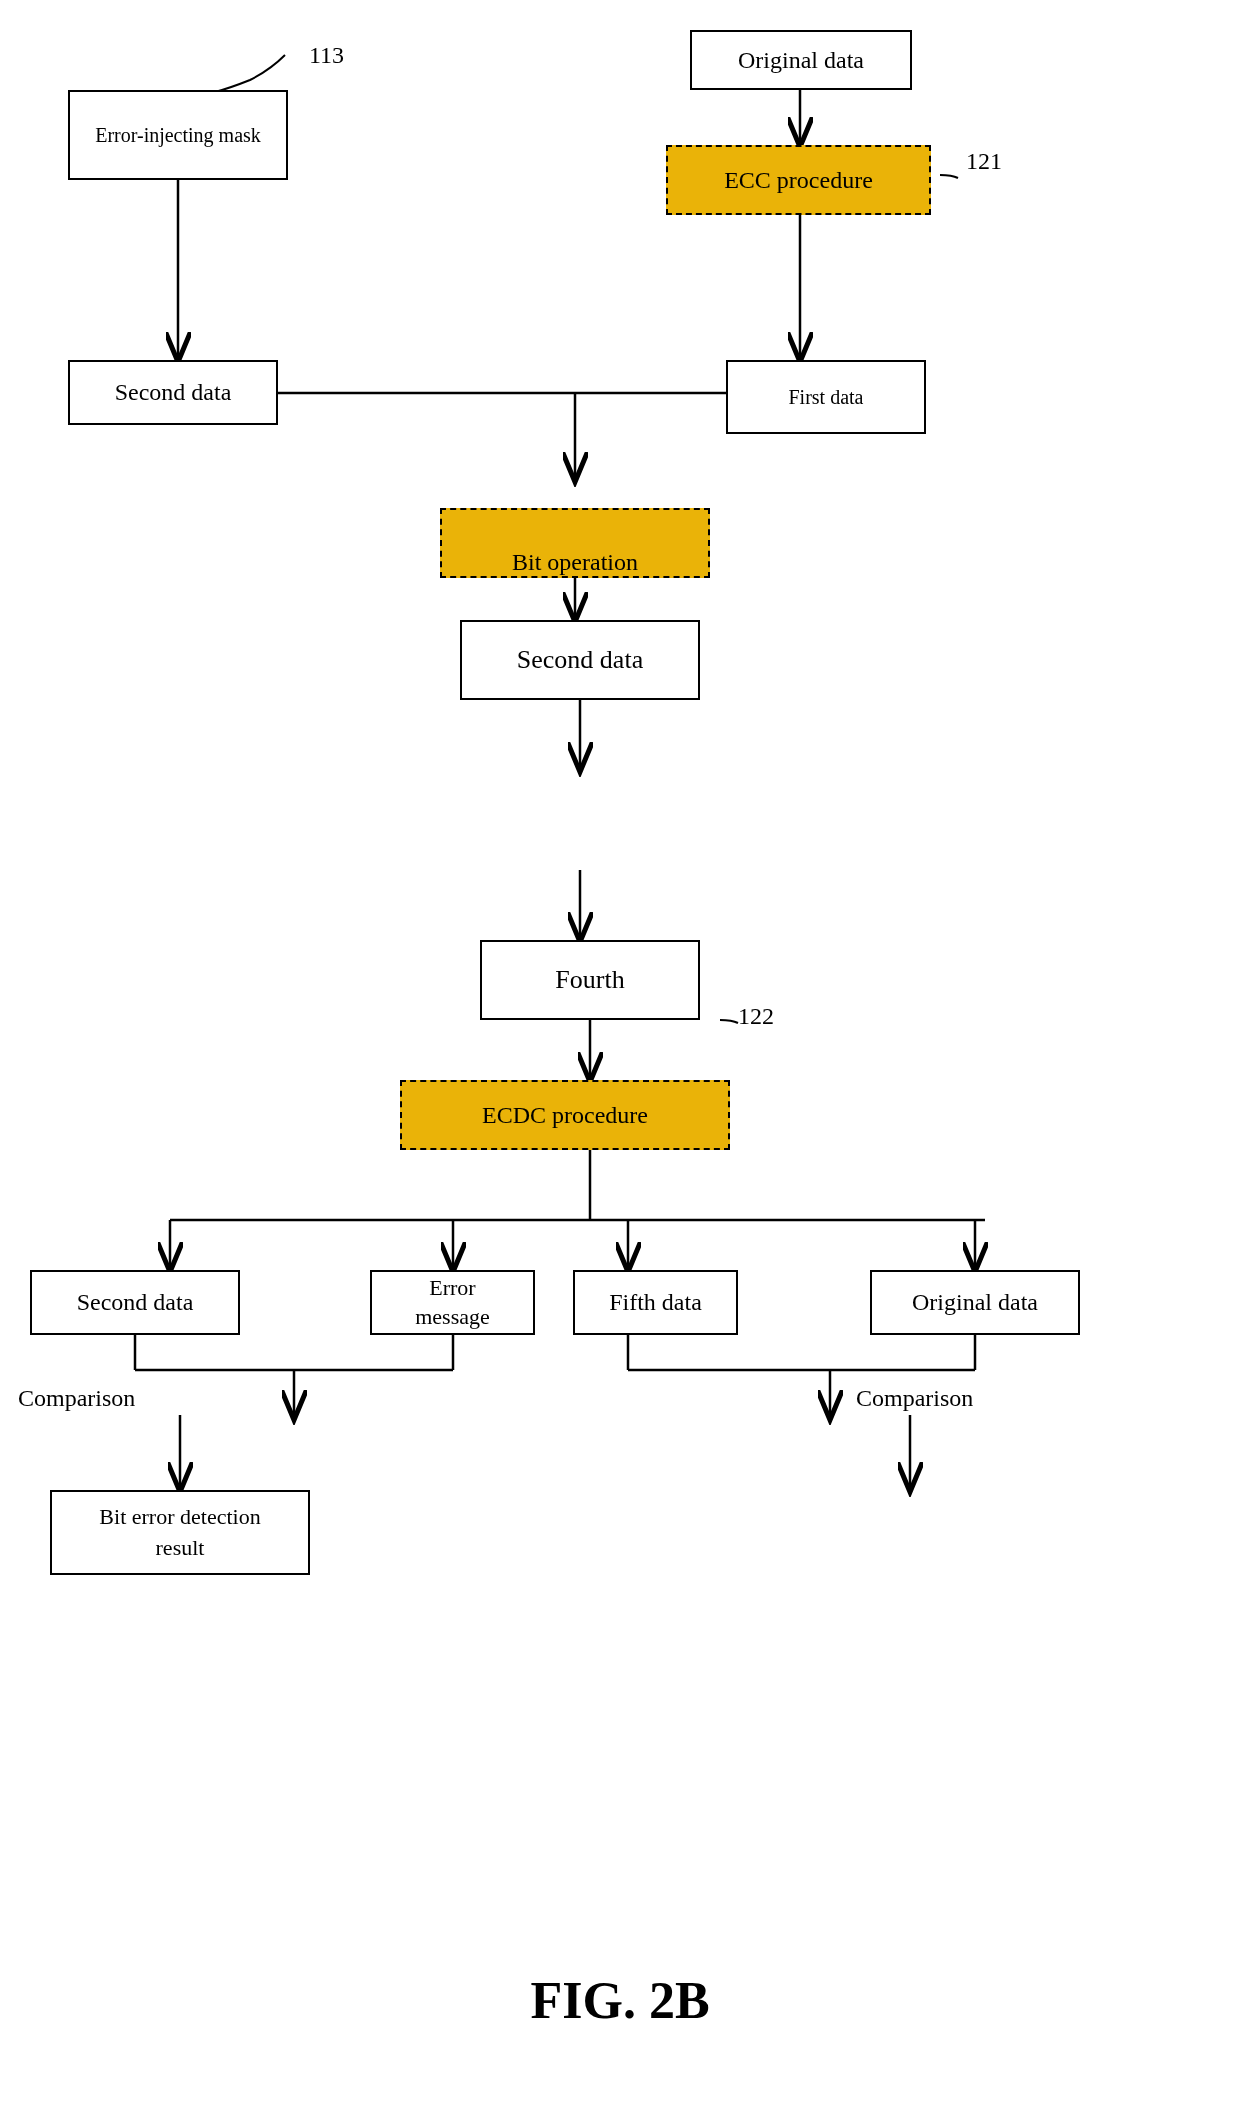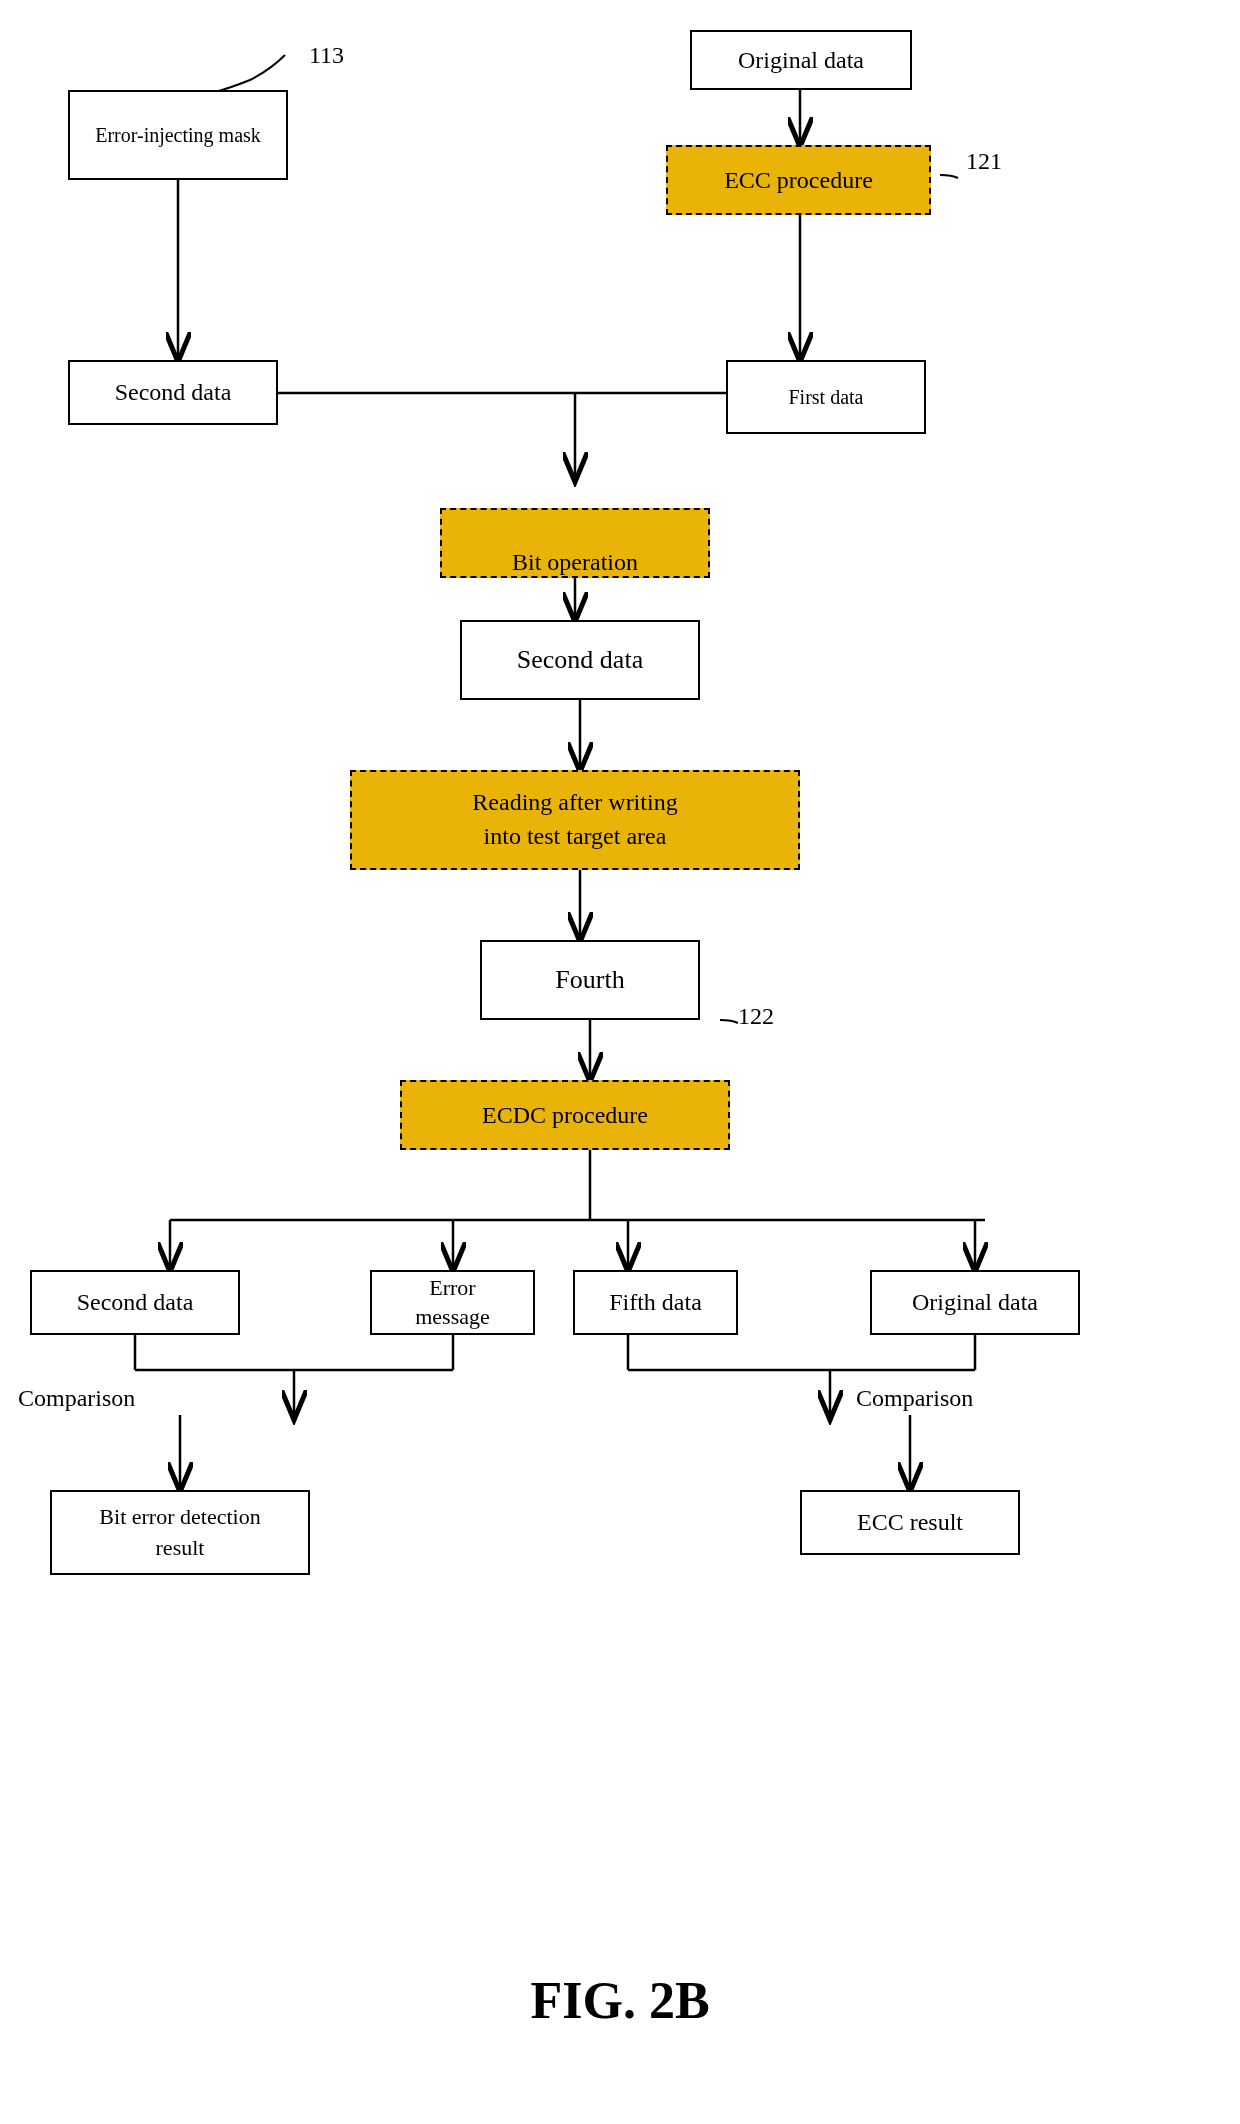--- a/index.html
+++ b/index.html
@@ -163,23 +163,20 @@
   </div>
 
   <div class="box-dashed" style="left:440px; top:508px; width:270px; height:70px; font-size:24px;align-items:flex-end;">
     <span>Bit operation</span>
   </div>
 
   <div class="box-solid" style="left:460px; top:620px; width:240px; height:80px; font-size:26px;">
     <span>Second data</span>
   </div>
 
-  <div class="box-dashed" style="left:350px; top:770px; width:450px; height:100px; font-size:24px; line-height:1.4;">
-    <span>Reading after writing<br>into test target area</span>
-  </div>
 
   <div class="box-solid" style="left:480px; top:940px; width:220px; height:80px; font-size:26px;">
     <span>Fourth</span>
   </div>
 
   <div class="box-dashed" style="left:400px; top:1080px; width:330px; height:70px; font-size:24px;">
     <span>ECDC procedure</span>
   </div>
 
   <div class="box-solid" style="left:30px; top:1270px; width:210px; height:65px; font-size:24px;">
@@ -195,23 +192,20 @@
   </div>
 
   <div class="box-solid" style="left:870px; top:1270px; width:210px; height:65px; font-size:24px;">
     <span>Original data</span>
   </div>
 
   <div class="box-solid" style="left:50px; top:1490px; width:260px; height:85px; font-size:22px; line-height:1.4;">
     <span>Bit error detection<br>result</span>
   </div>
 
-  <div class="box-solid" style="left:800px; top:1490px; width:220px; height:65px; font-size:24px;">
-    <span>ECC result</span>
-  </div>
 
   <span class="ref-num" style="left:285px; top:42px;">113</span>
 
   <span class="ref-num" style="left:942px; top:148px;">121</span>
 
   <span class="ref-num" style="left:714px; top:1003px;">122</span>
 
   <span class="label-text" style="left:18px; top:1385px; font-size:24px;">Comparison</span>
 
   <span class="label-text" style="left:856px; top:1385px; font-size:24px;">Comparison</span>

